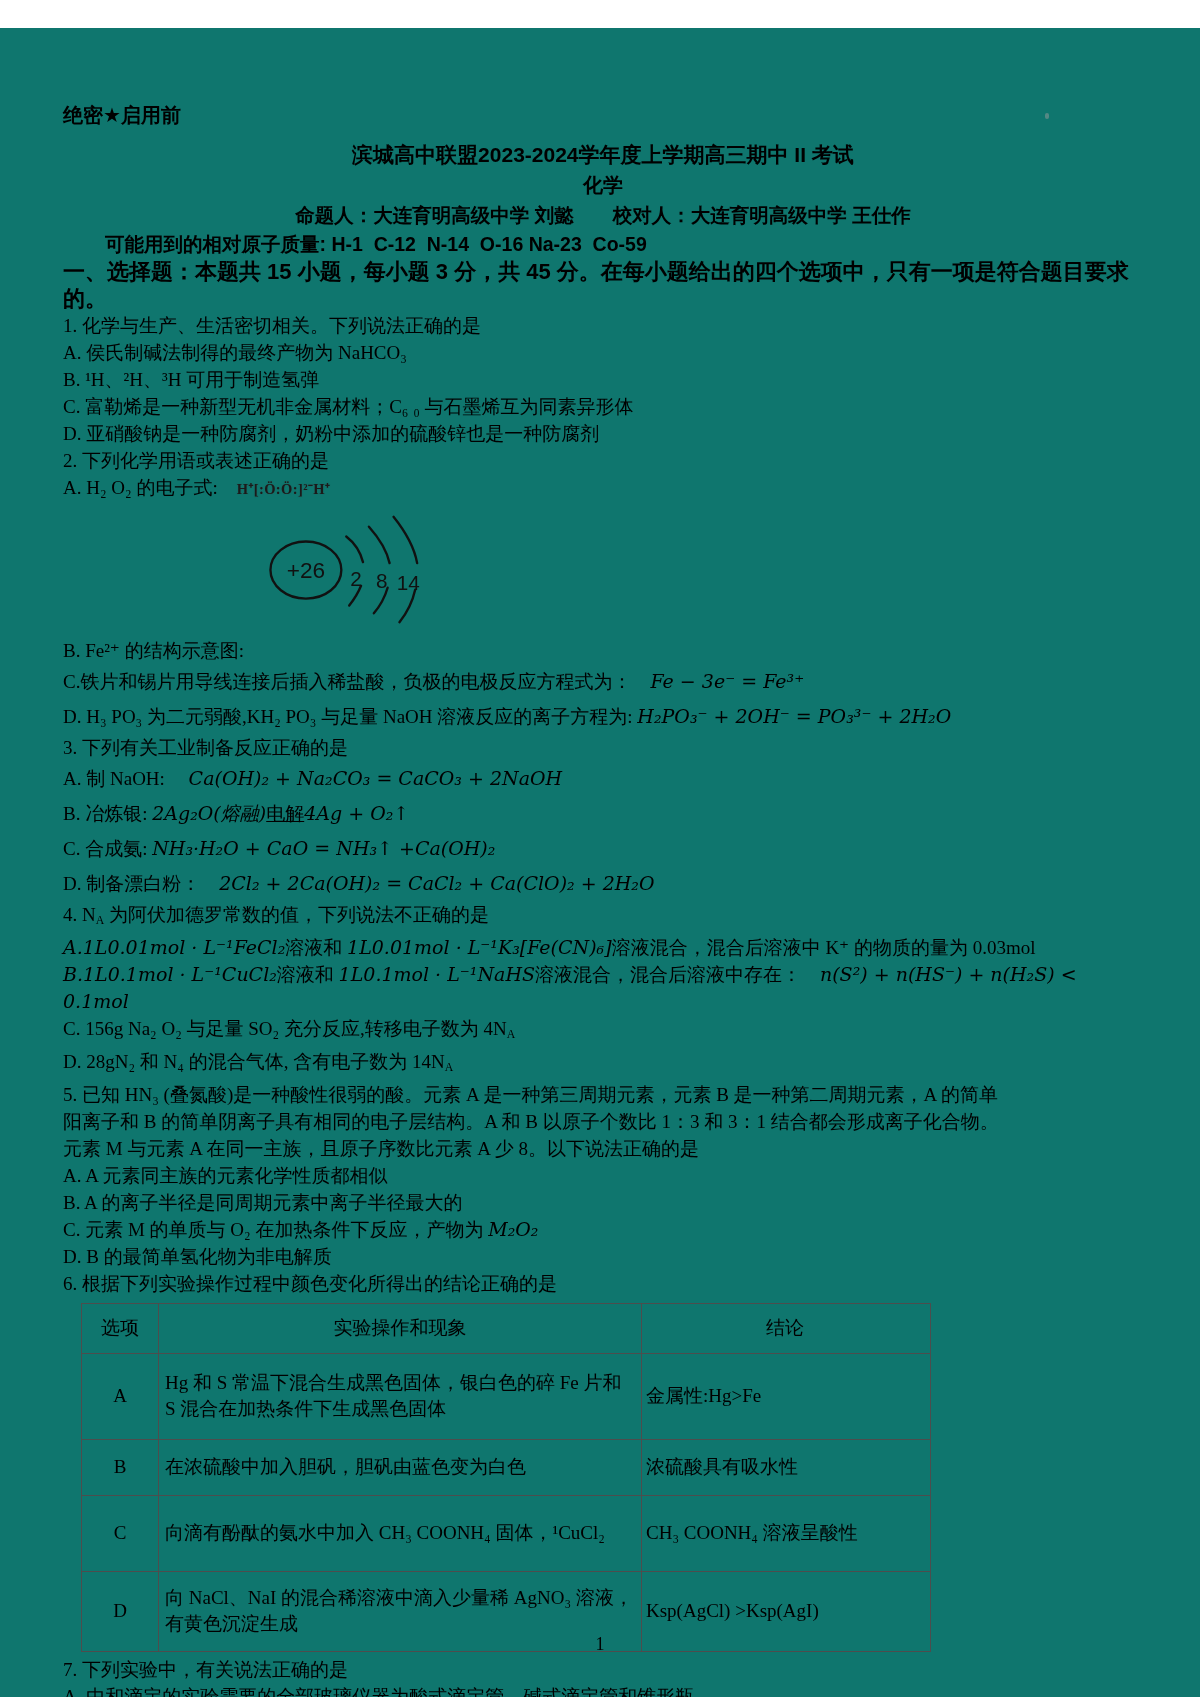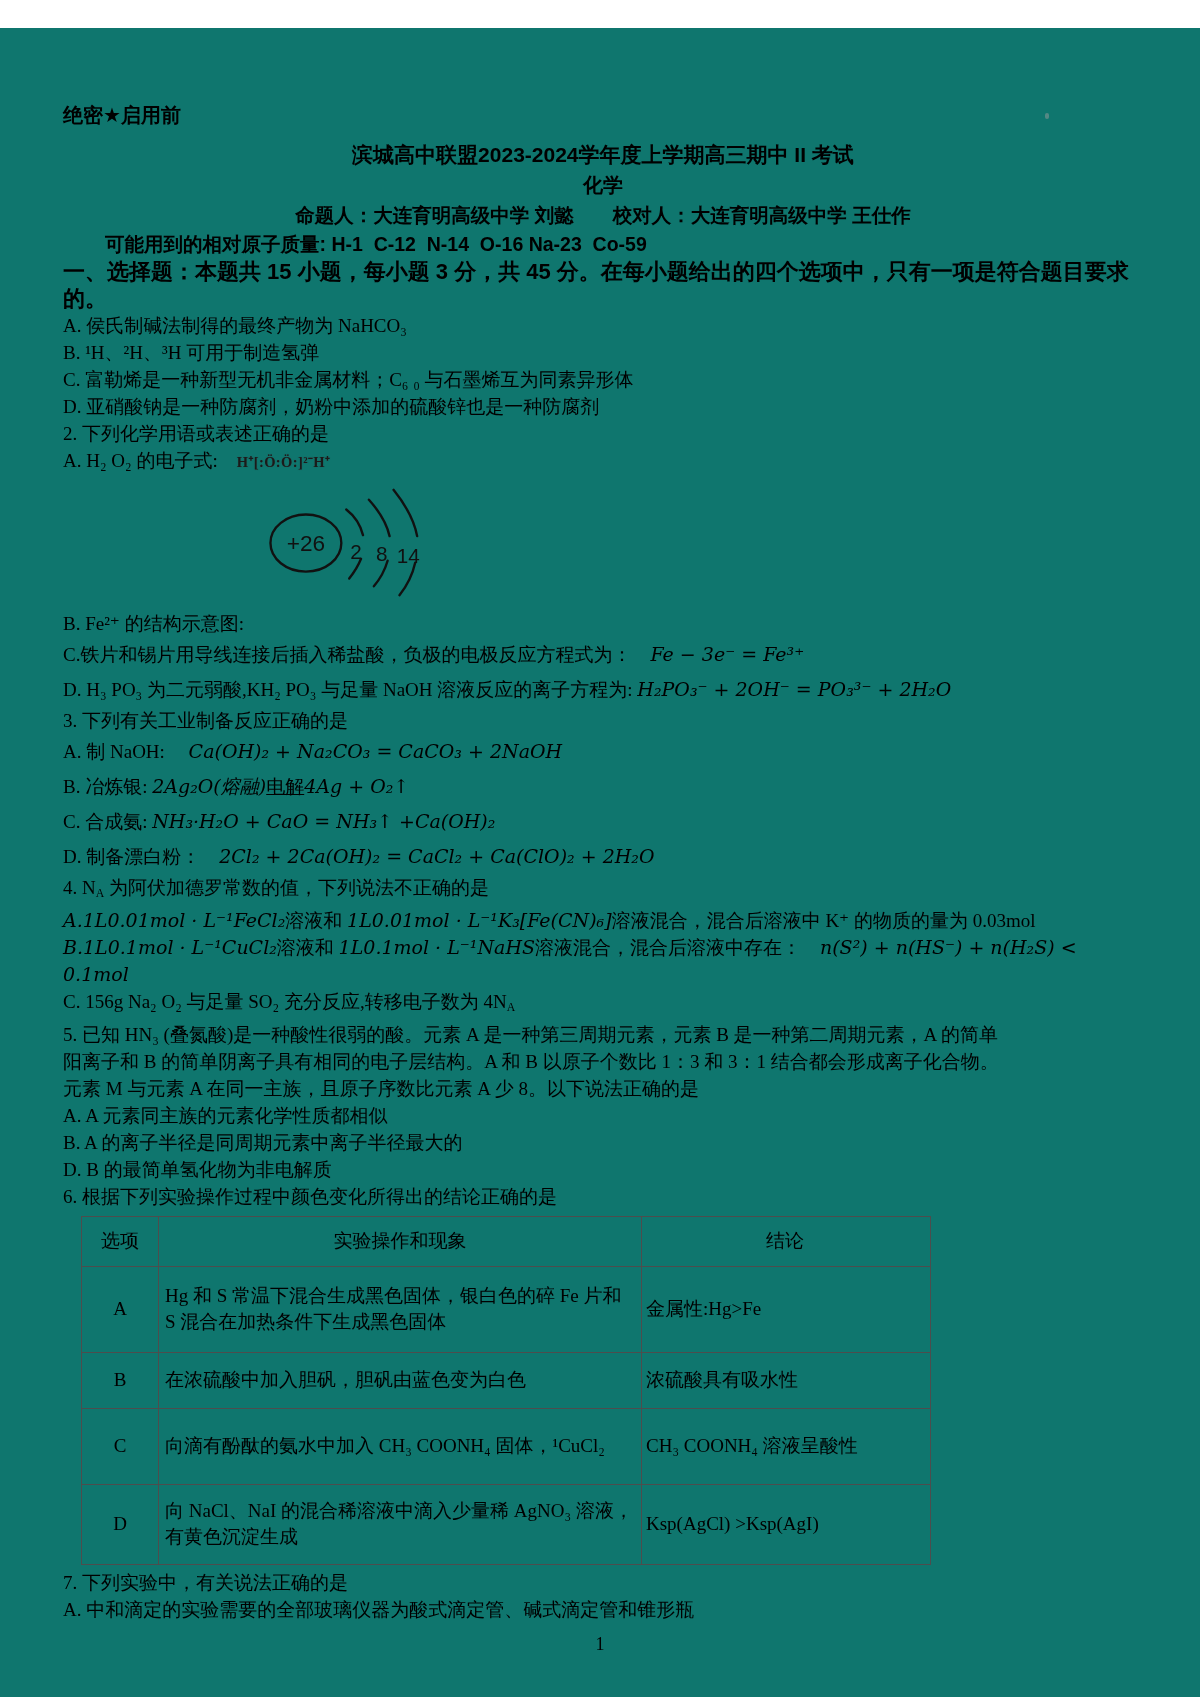--- a/index.html
+++ b/index.html
@@ -47,20 +47,21 @@
 
   <div class="content">
     <div class="security hei">绝密★启用前</div>
     <div class="title hei">滨城高中联盟2023-2024学年度上学期高三期中 II 考试</div>
     <div class="subject hei">化学</div>
     <div class="authors hei">命题人：大连育明高级中学 刘懿　　校对人：大连育明高级中学 王仕作</div>
     <div class="masses hei">可能用到的相对原子质量: H-1  C-12  N-14  O-16 Na-23  Co-59</div>
     <div class="section hei">一、选择题：本题共 15 小题，每小题 3 分，共 45 分。在每小题给出的四个选项中，只有一项是符合题目要求的。</div>
 
     <div>
+        <div class="line"><span>1. 化学与生产、生活密切相关。下列说法正确的是</span></div>
         <div class="line"><span>A. 侯氏制碱法制得的最终产物为 NaHCO₃</span></div>
         <div class="line"><span>B. ¹H、²H、³H 可用于制造氢弹</span></div>
         <div class="line"><span>C. 富勒烯是一种新型无机非金属材料；C₆ ₀ 与石墨烯互为同素异形体</span></div>
         <div class="line"><span>D. 亚硝酸钠是一种防腐剂，奶粉中添加的硫酸锌也是一种防腐剂</span></div>
         <div class="line"><span>2. 下列化学用语或表述正确的是</span></div>
         <div class="line"><span>A. H₂ O₂ 的电子式:　</span><span class="ef">H⁺[:Ö:Ö:]²⁻H⁺</span></div>
       </div>
 
     <svg class="atom" viewBox="0 0 220 130" width="220" height="128">
       <g>
@@ -85,25 +86,27 @@
         <div class="line"><span>3. 下列有关工业制备反应正确的是</span></div>
         <div class="line tall"><span>A. 制 NaOH:　 </span><span class="i">Ca(OH)₂ + Na₂CO₃ = CaCO₃ + 2NaOH</span></div>
         <div class="line tall"><span>B. 冶炼银: </span><span class="i">2Ag₂O(熔融)</span><span class="u">电解</span><span class="i">4Ag + O₂↑</span></div>
         <div class="line tall"><span>C. 合成氨: </span><span class="i">NH₃·H₂O + CaO = NH₃↑ +Ca(OH)₂</span></div>
         <div class="line tall"><span>D. 制备漂白粉：　</span><span class="i">2Cl₂ + 2Ca(OH)₂ = CaCl₂ + Ca(ClO)₂ + 2H₂O</span></div>
         <div class="line"><span>4. N</span><span class="sub">A</span><span> 为阿伏加德罗常数的值，下列说法不正确的是</span></div>
         <div class="line"><span class="i">A.1L0.01mol · L⁻¹FeCl₂</span><span>溶液和 </span><span class="i">1L0.01mol · L⁻¹K₃[Fe(CN)₆]</span><span>溶液混合，混合后溶液中 K⁺ 的物质的量为 0.03mol</span></div>
         <div class="line"><span class="i">B.1L0.1mol · L⁻¹CuCl₂</span><span>溶液和 </span><span class="i">1L0.1mol · L⁻¹NaHS</span><span>溶液混合，混合后溶液中存在：　</span><span class="i">n(S²) + n(HS⁻) + n(H₂S) &lt;</span></div>
         <div class="line"><span class="i">0.1mol</span></div>
         <div class="line"><span>C. 156g Na₂ O₂ 与足量 SO₂ 充分反应,转移电子数为 4N</span><span class="sub">A</span></div>
+        <div class="line"><span>D. 28gN₂ 和 N₄ 的混合气体, 含有电子数为 14N</span><span class="sub">A</span></div>
         <div class="line"><span>5. 已知 HN₃ (叠氮酸)是一种酸性很弱的酸。元素 A 是一种第三周期元素，元素 B 是一种第二周期元素，A 的简单</span></div>
         <div class="line"><span>阳离子和 B 的简单阴离子具有相同的电子层结构。A 和 B 以原子个数比 1：3 和 3：1 结合都会形成离子化合物。</span></div>
         <div class="line"><span>元素 M 与元素 A 在同一主族，且原子序数比元素 A 少 8。以下说法正确的是</span></div>
         <div class="line"><span>A. A 元素同主族的元素化学性质都相似</span></div>
         <div class="line"><span>B. A 的离子半径是同周期元素中离子半径最大的</span></div>
+        <div class="line"><span>C. 元素 M 的单质与 O₂ 在加热条件下反应，产物为 </span><span class="i">M₂O₂</span></div>
         <div class="line"><span>D. B 的最简单氢化物为非电解质</span></div>
         <div class="line"><span>6. 根据下列实验操作过程中颜色变化所得出的结论正确的是</span></div>
       </div>
 
     <table class="q6">
       <thead>
           <tr>
             <th>选项</th>
             <th>实验操作和现象</th>
             <th>结论</th>

